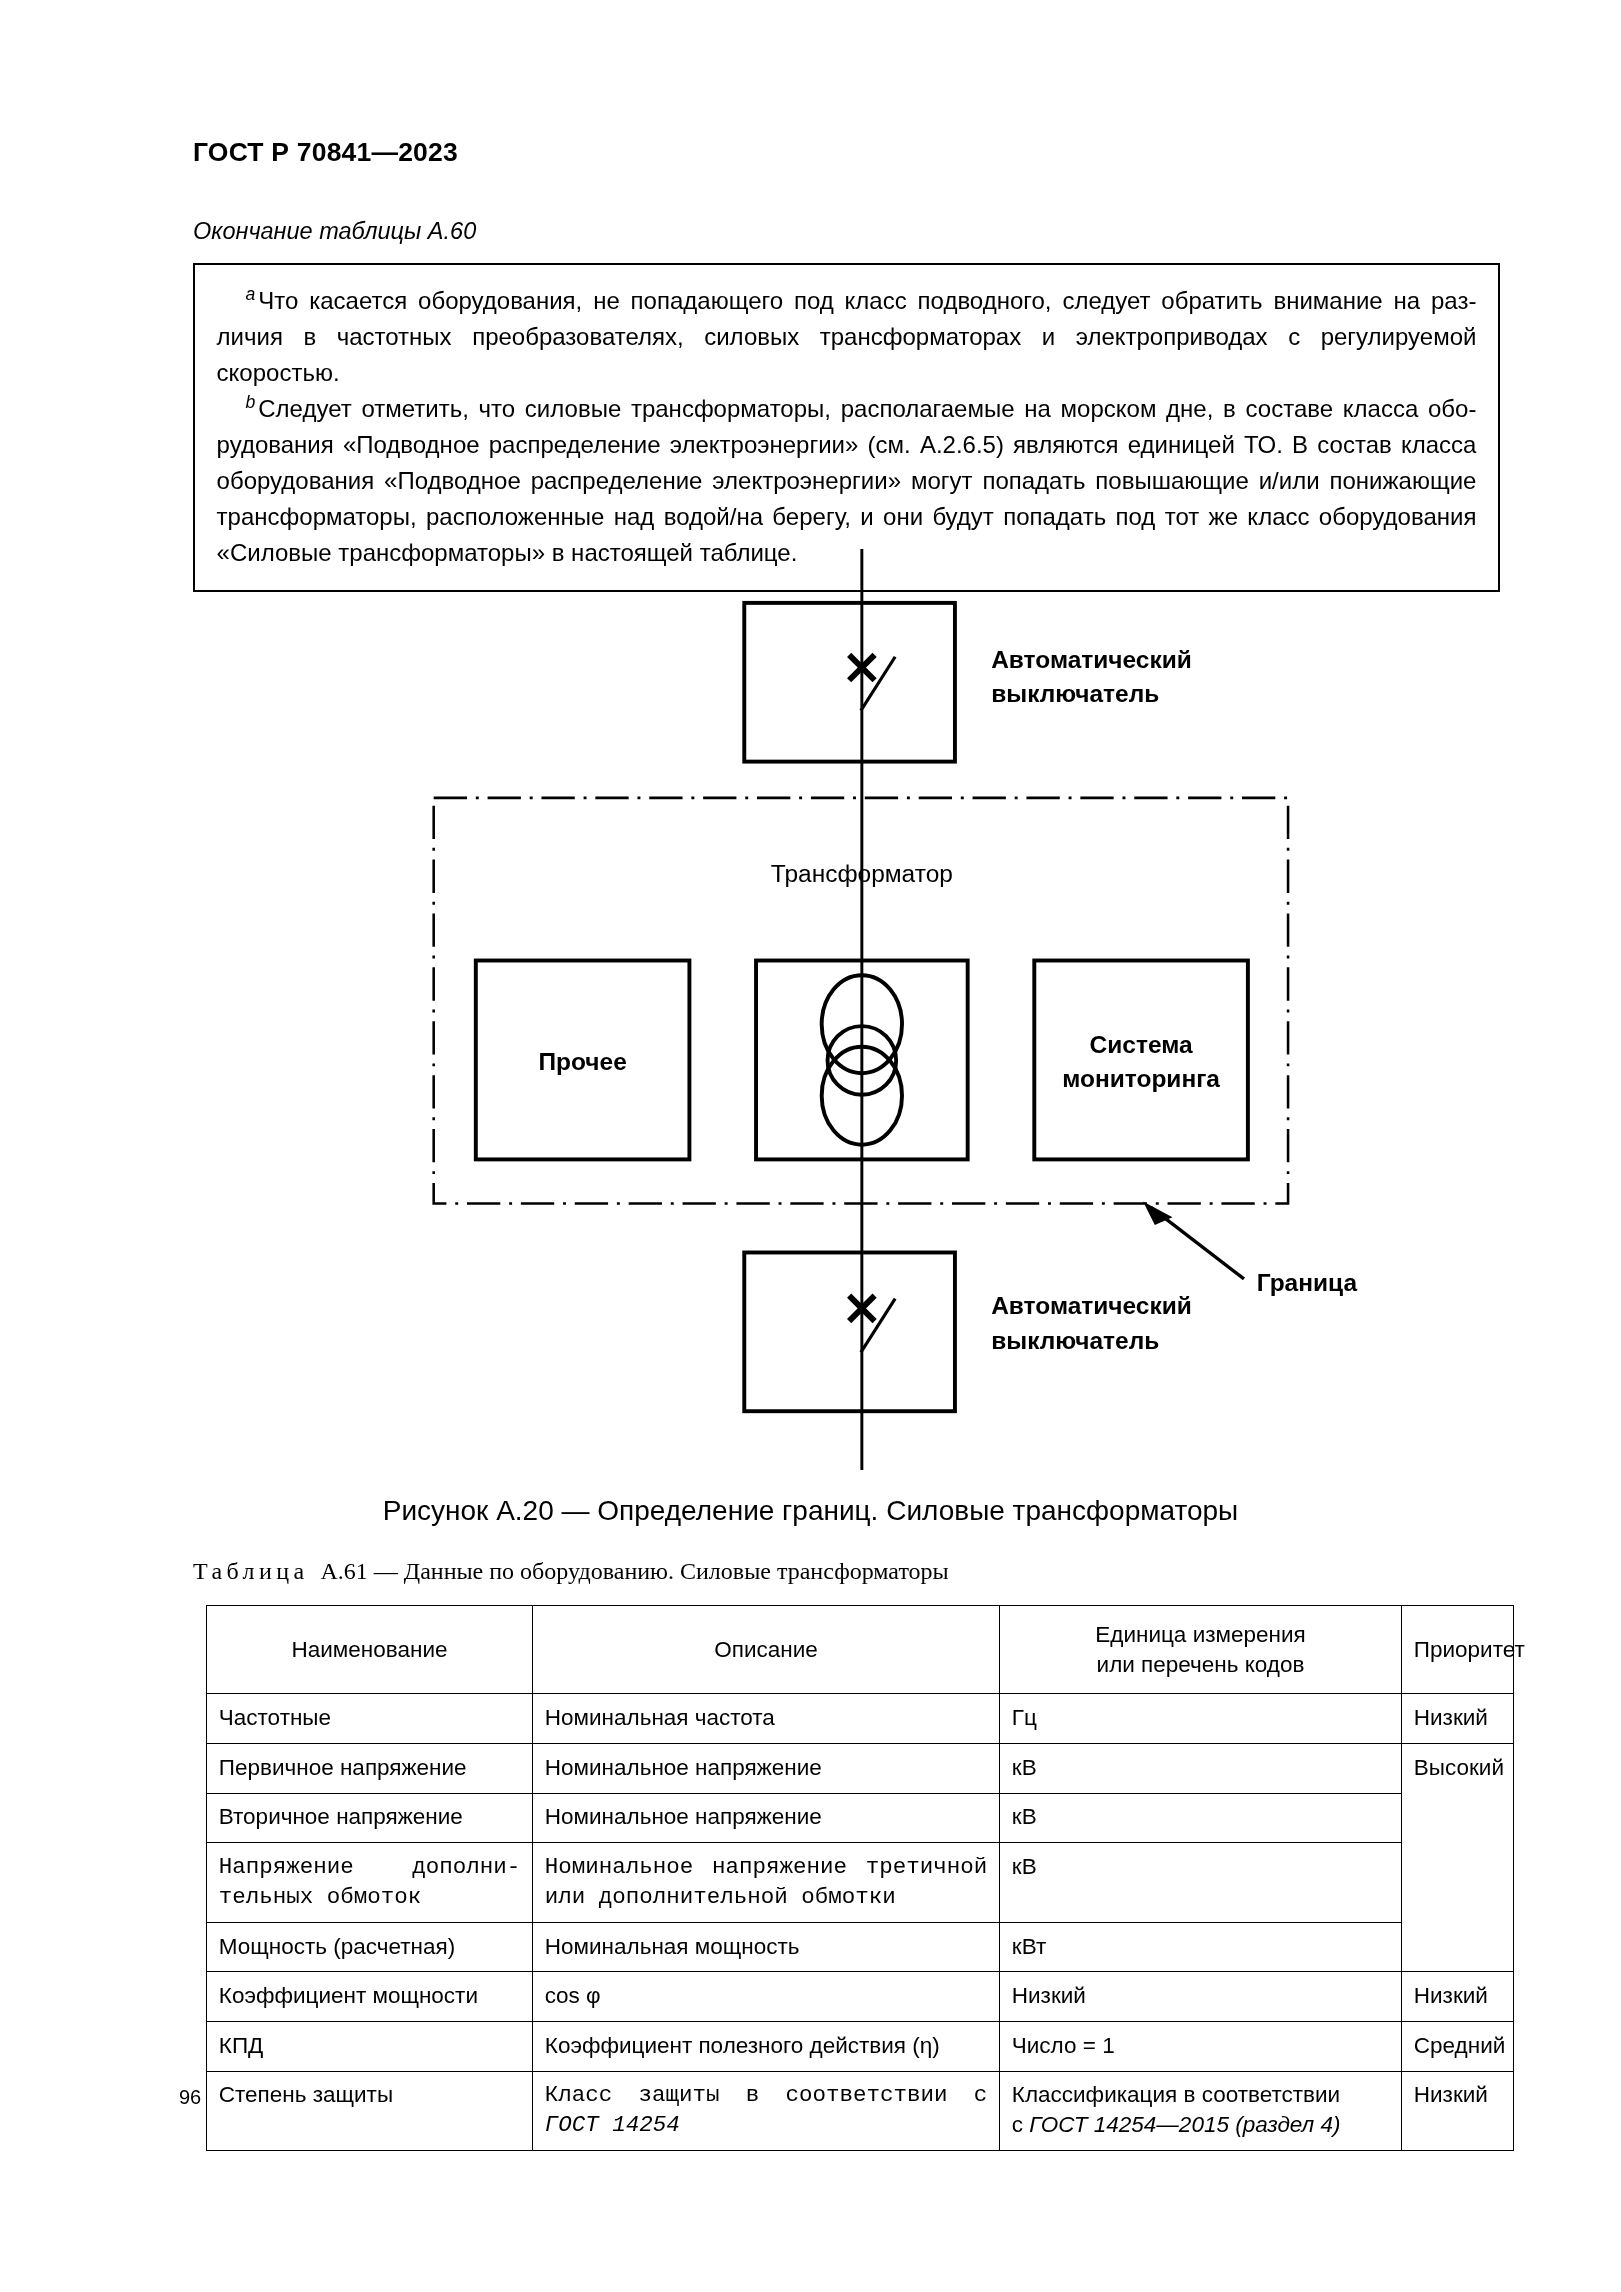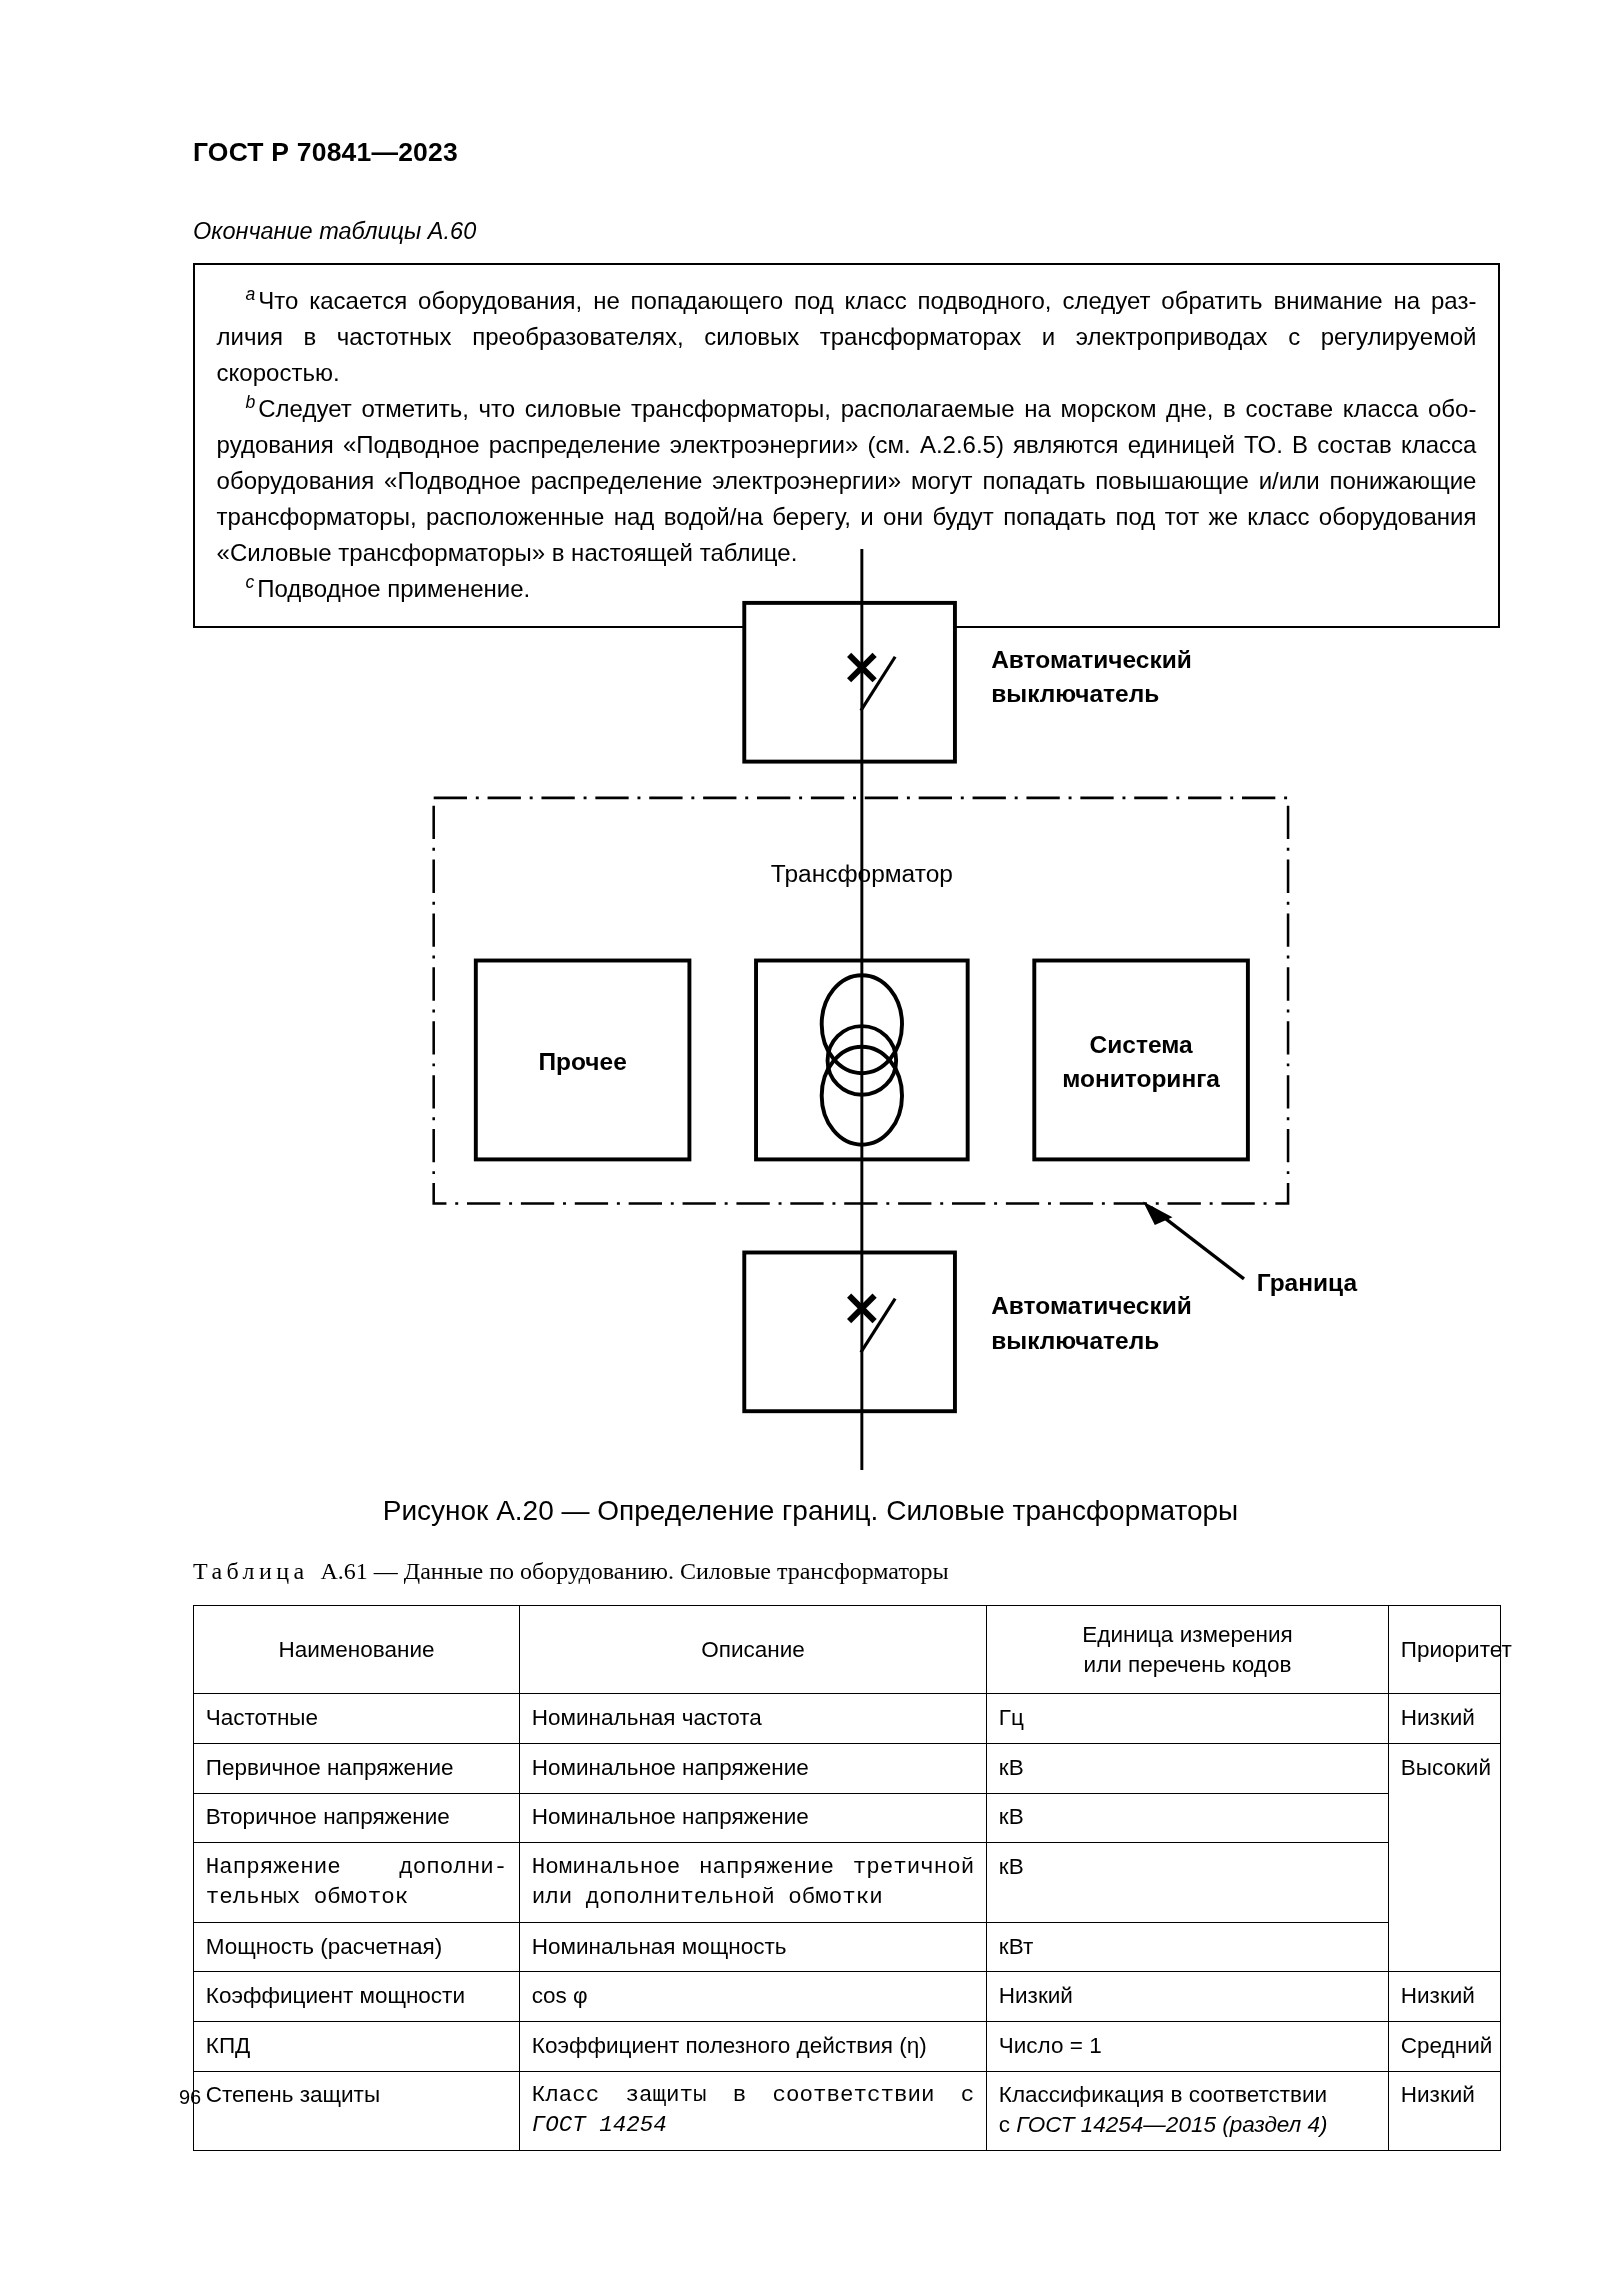--- a/index.html
+++ b/index.html
@@ -95,21 +95,21 @@
     font-size: 24px;
     font-family: Liberation Serif, serif;
   }
   .table-caption .tcap-word {
     letter-spacing: 4.4px;
   }
 
   
   .data-table-wrap {
     position: absolute;
-    left: 193px;
+    left: 206px;
     top: 1605px;
     width: 1307px;
   }
   table.data-table {
     border-collapse: collapse;
     width: 1307px;
     table-layout: fixed;
     font-size: 22.5px;
   }
   table.data-table th,
@@ -162,21 +162,20 @@
 
 <div class="page">
 
   <div class="doc-header">ГОСТ Р 70841—2023</div>
 
   <div class="table-cont-caption">Окончание таблицы А.60</div>
 
   <div class="note-box">
     <p class="note-par"><span class="marker">a</span><span>Что касается оборудования, не попадающего под класс подводного, следует обратить внимание на раз­личия в частотных преобразователях, силовых трансформаторах и электроприводах с регулируемой скоростью.</span></p>
     <p class="note-par"><span class="marker">b</span><span>Следует отметить, что силовые трансформаторы, располагаемые на морском дне, в составе класса обо­рудования «Подводное распределение электроэнергии» (см. А.2.6.5) являются единицей ТО. В состав класса оборудования «Подводное распределение электроэнергии» могут попадать повышающие и/или понижающие трансформаторы, расположенные над водой/на берегу, и они будут попадать под тот же класс оборудования «Силовые трансформаторы» в настоящей таблице.</span></p>
-    <p class="note-par last"><span class="marker">c</span><span>Подводное применение.</span></p>
   </div>
 
   <div class="figure">
     <svg class="fig-svg" width="1621" height="921" viewBox="0 0 1654 940">
 
       <line x1="859" y1="0" x2="859" y2="940" stroke="#000" stroke-width="3"></line>
 
       <g>
         <rect x="739" y="55" width="215" height="162" fill="#ffffff" stroke="#000" stroke-width="4"></rect>
         <line x1="859" y1="55" x2="859" y2="217" stroke="#000" stroke-width="3"></line>

